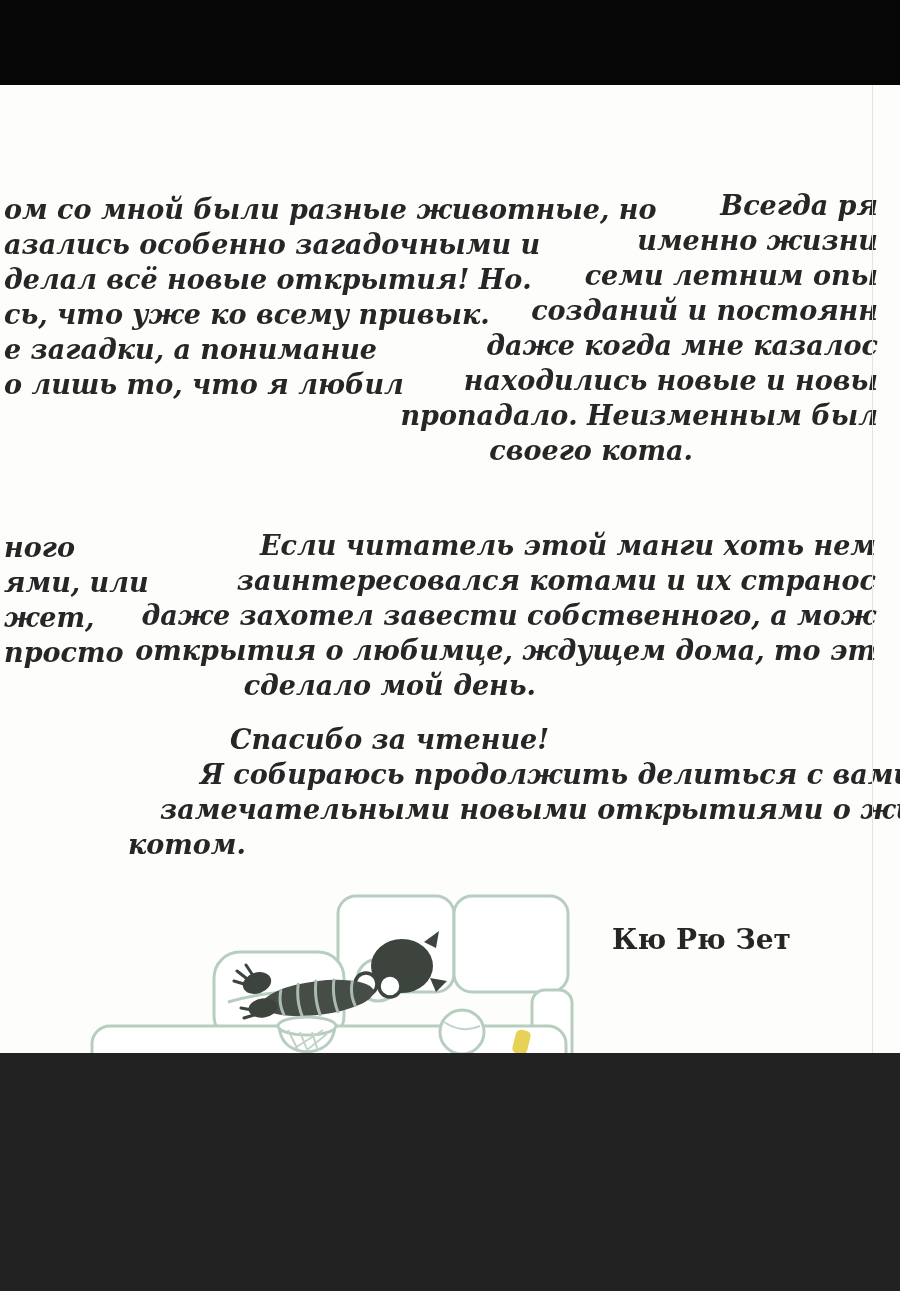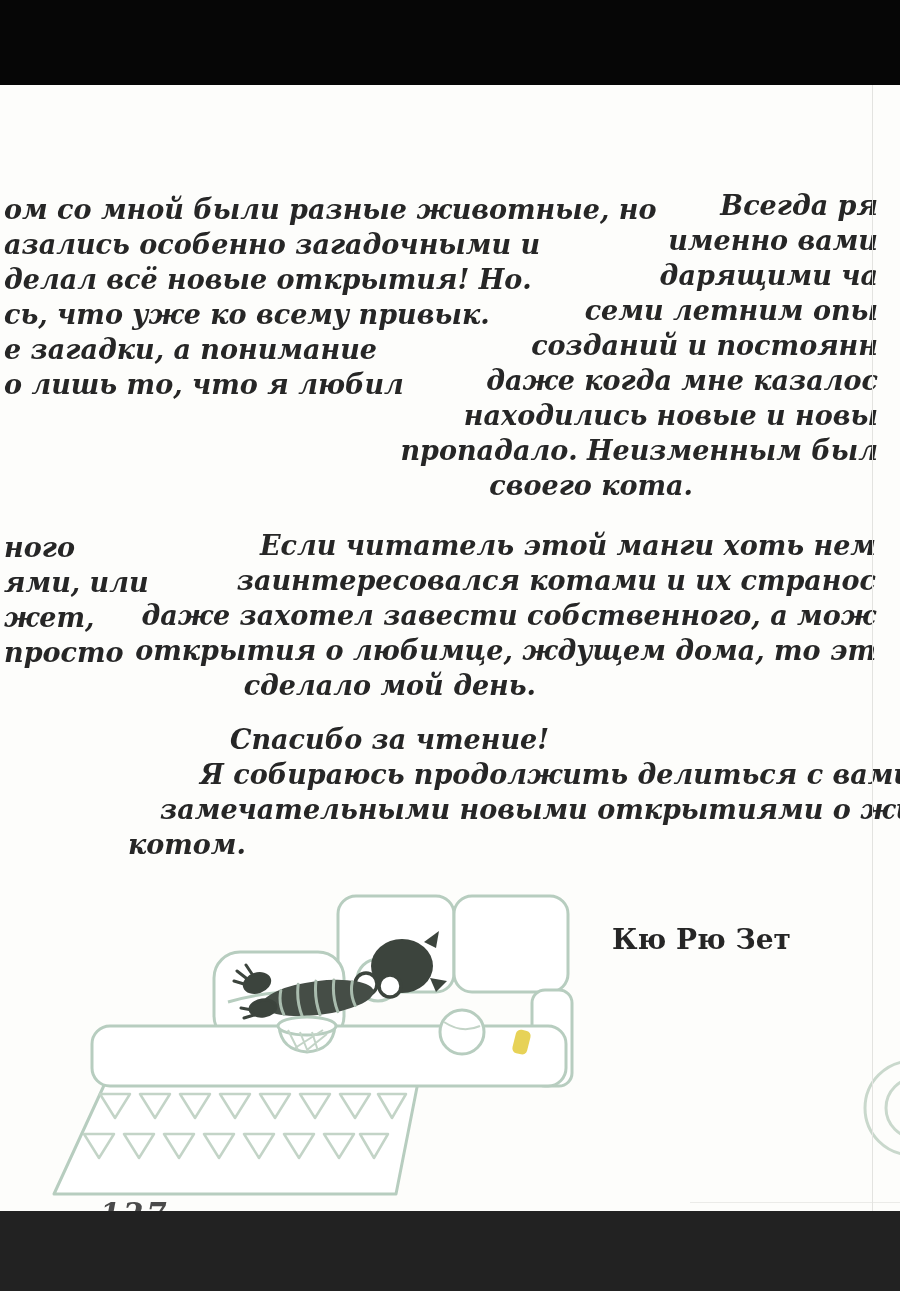--- a/index.html
+++ b/index.html
@@ -1,18 +1,18 @@
 <!DOCTYPE html>
 <html><head>
 <meta charset="utf-8">
 <style>
   * { margin:0; padding:0; box-sizing:border-box; }
   html,body { background:#222; }
   .stage {
-    position:relative; width:900px; height:1211px; overflow:hidden;
+    position:relative; width:900px; height:1053px; overflow:hidden;
     background:#060606;
     font-family:"DejaVu Serif","Liberation Serif",serif;
   }
   .bar { position:absolute; left:0; width:900px; background:#060606; }
   .bar.top { top:0; height:85px; }
   .bar.bottom { top:1237px; height:54px; }
   .stripe { position:absolute; left:505px; top:30px; width:395px; height:12px; background:#f2f2ef; }
 
   .paper { position:absolute; left:0; top:85px; width:900px; height:1152px; background:#fdfdfb; }
   .page-edge { position:absolute; left:872px; top:0; width:1px; height:100%; background:#e3e3e0; }
@@ -58,22 +58,21 @@
       <div class="line">ом со мной были разные животные, но</div>
       <div class="line">азались особенно загадочными и</div>
       <div class="line">делал всё новые открытия! Но.</div>
       <div class="line">сь, что уже ко всему привык.</div>
       <div class="line">е загадки, а понимание</div>
       <div class="line">о лишь то, что я любил</div>
     </div>
 
     <div class="tb p1r align-right">
       <div class="line">Всегда ря</div>
-      <div class="line">именно вами</div>
-      <div class="line">дарящими ча</div>
+      <div class="line">именно жизни</div>
       <div class="line">семи летним опы</div>
       <div class="line">созданий и постоянн</div>
       <div class="line">даже когда мне казалос</div>
       <div class="line">находились новые и новы</div>
       <div class="line">пропадало. Неизменным был</div>
       <div class="line pull-r-185">своего кота.</div>
     </div>
 
     <div class="tb p2l">
       <div class="line">ного</div>

